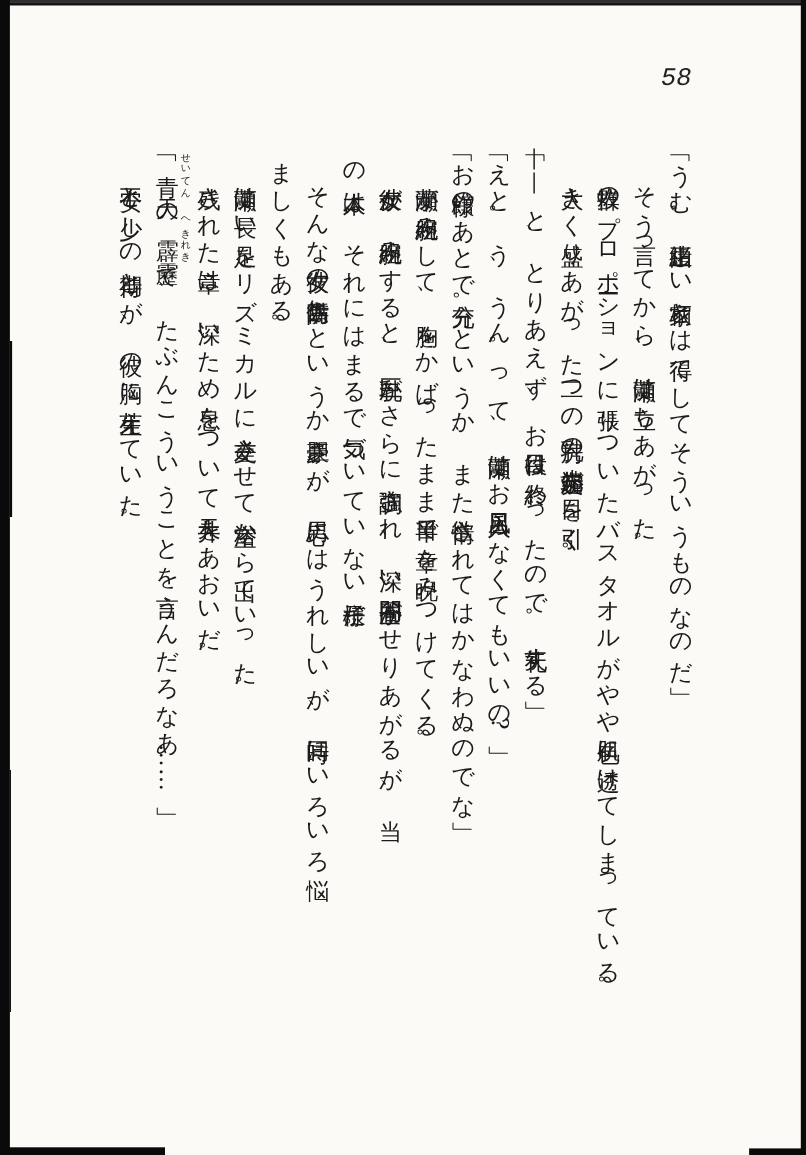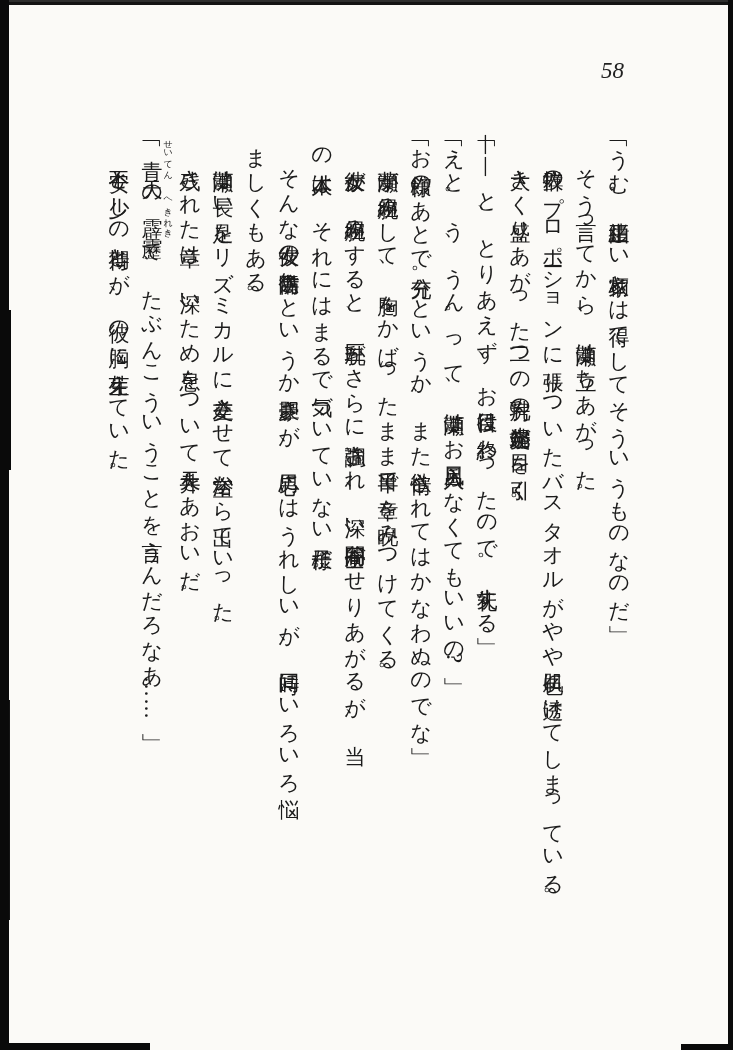--- a/index.html
+++ b/index.html
@@ -15,21 +15,21 @@
   .edge-left::before { content:""; position:absolute; right:-1px; top:700px; width:1px; height:220px; background:#151515; }
   .edge-right  { right:0; top:0; width:5px; height:1050px; }
   .edge-top    { top:0; left:0; width:733px; height:2px; background:#2e2e2e; }
   .edge-bottom-line  { bottom:0; left:0; width:733px; height:3px; background:#141414; }
   .edge-bottom-left  { bottom:0; left:0; width:150px; height:7px; }
   .edge-bottom-right { bottom:0; right:0; width:52px; height:6px; }
 
   .page-number {
     position:absolute; top:58px; left:601px;
     font-size:23px; font-style:italic; color:#222;
-    font-family:Liberation Serif, serif;
+    font-family:Liberation Mono, monospace;
   }
 
   .text-block {
     position:absolute; top:133px; left:107px; width:528px; height:880px;
     writing-mode:vertical-rl; -webkit-writing-mode:vertical-rl;
     text-orientation:mixed;
     font-size:21px; line-height:33px; letter-spacing:1px;
     color:#1b1b1b;
   }
   p.line { margin:0; padding:0; }

